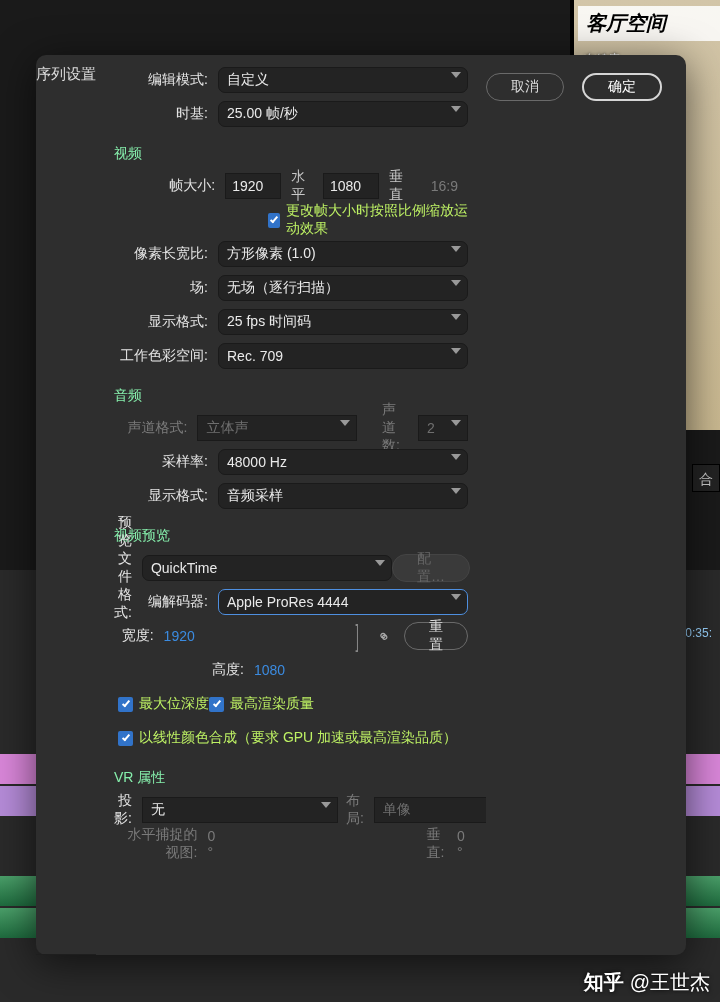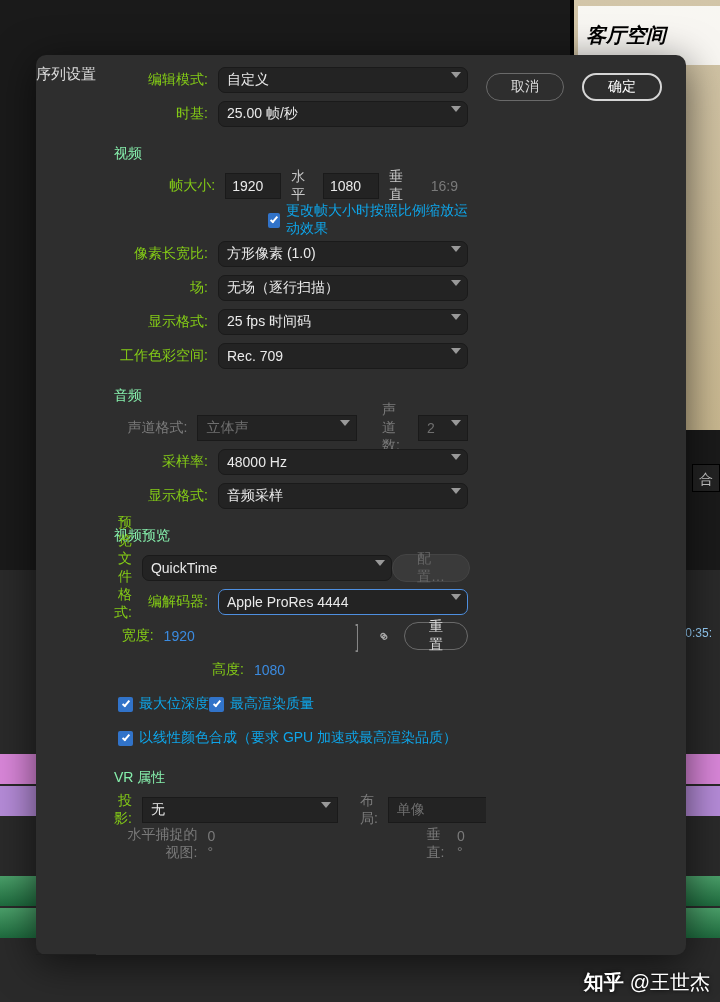--- a/index.html
+++ b/index.html
@@ -1,56 +1,56 @@
 <!DOCTYPE html>
 <html><head>
 <meta charset="utf-8">
 <style>
   * { box-sizing: border-box; margin: 0; padding: 0; }
   html, body { width: 720px; height: 1002px; overflow: hidden; font-family: "Microsoft YaHei", "PingFang SC", sans-serif; }
   body { background: #1a1a1a; position: relative; color: #e0e0e0; font-size: 14px; }
 
   .bg-thumb { position: absolute; top: 0; right: 0; width: 150px; height: 430px; background: linear-gradient(#d2c5a8,#c9b890); border-left: 4px solid #000; display: flex; flex-direction: column; }
-  .bg-thumb .banner { background: rgba(255,255,255,0.85); color: #000; font-size: 20px; font-style: italic; font-weight: 700; padding: 16px 8px; margin: 6px 0 8px 4px; }
+  .bg-thumb .banner { background: rgba(255,255,255,0.85); color: #000; font-size: 20px; font-style: italic; font-weight: 700; padding: 4px 8px; margin: 6px 0 8px 4px; }
   .bg-thumb .sub { color: #fff; font-size: 12px; margin: 2px 0 0 8px; font-style: italic; text-shadow: 0 0 3px #000; }
   .side-tab { position: absolute; right: 0; top: 464px; width: 28px; height: 28px; background: #232323; color: #ccc; text-align: center; line-height: 28px; font-size: 14px; border: 1px solid #000; }
 
   .timeline { position: absolute; left: 0; right: 0; top: 570px; bottom: 0; background: #2a2a2a; }
   .tc { position: absolute; right: 8px; top: 56px; font-size: 12px; color: #9bd4ff; }
   .track { position: absolute; left: 0; right: 0; height: 30px; }
   .track.pink   { top: 184px; background: #d986d9; }
   .track.purple { top: 216px; background: #b58bd8; }
   .track.green1 { top: 306px; background: linear-gradient(#4ba06a,#1e6b3e); }
   .track.green2 { top: 338px; background: linear-gradient(#4ba06a,#1e6b3e); }
 
   .modal { position: absolute; left: 36px; top: 55px; width: 650px; height: 900px; background: #2e2e2e; border-radius: 10px; box-shadow: 0 8px 40px rgba(0,0,0,.6); display: flex; flex-direction: row; }
   .modal-title { text-align: center; padding: 10px 0; color: #ddd; font-size: 15px; border-bottom: 1px solid #1e1e1e; }
   .modal-body { flex: 1; overflow: hidden; padding: 8px 18px 0 18px; }
 
   .row { display: flex; align-items: center; height: 34px; }
-  .lab { width: 140px; text-align: right; color: #84cc16; padding-right: 10px; font-size: 14px; }
+  .lab { width: 140px; text-align: right; color: #e5e5e5; padding-right: 10px; font-size: 14px; }
   .lab.dim { color: #7a7a7a; }
 
   .select { position: relative; flex: 0 0 250px; height: 26px; background: #232323; border: 1px solid #1a1a1a; color: #eaeaea; display: flex; align-items: center; padding: 0 8px; }
   .select.short { flex-basis: 160px; }
   .select.wide { flex-basis: 250px; border-radius: 7px; }
   .select .chev { position: absolute; right: 6px; top: 4px; }
   .select.dim { color: #6f6f6f; }
   .select.hl { border: 1px solid #4e8fe0; }
 
   .chev { display: inline-block; width: 0; height: 0; border-left: 5px solid transparent; border-right: 5px solid transparent; border-top: 6px solid #999; }
 
   .txt { flex: 0 0 56px; height: 26px; background: #232323; border: 1px solid #1a1a1a; color: #eaeaea; padding: 0 6px; display: flex; align-items: center; }
 
   .aux { color: #c8c8c8; margin: 0 10px; }
   .dim { color: #7a7a7a; }
 
   .section { color: #86efac; margin: 14px 0 6px 0; font-size: 14px; }
 
-  .checkbox { display: inline-flex; align-items: center; gap: 6px; color: #0ea5e9; cursor: pointer; }
+  .checkbox { display: inline-flex; align-items: center; gap: 6px; color: #bef264; cursor: pointer; }
   .checkbox .box { width: 15px; height: 15px; background: #3173c9; border-radius: 2px; display: flex; align-items: center; justify-content: center; }
   .checkbox .box .tick { width: 8px; height: 4px; border-left: 2px solid #fff; border-bottom: 2px solid #fff; transform: rotate(-50deg); margin-top: -3px; }
 
   .linkval { color: #3b8be0; }
 
   .btn { height: 28px; padding: 0 24px; border-radius: 14px; border: 1px solid #6a6a6a; background: transparent; color: #ddd; display: inline-flex; align-items: center; justify-content: center; cursor: pointer; font-size: 14px; }
   .btn.disabled { color: #666; border-color: #444; background: #3a3a3a; }
   .btn.primary { border: 2px solid #d6d6d6; color: #fff; font-weight: 500; }
 
   .modal-footer { display: flex; justify-content: flex-end; gap: 18px; padding: 18px 24px 24px 0; }
@@ -232,21 +232,21 @@
       </label>
     </div>
 
     <div class="section">VR 属性</div>
     <div class="row">
       <div class="lab">投影:</div>
       <div class="select" style="flex-basis:196px">
         <span>无</span>
         <span class="chev"></span>
       </div>
-      <div class="aux dim" style="margin-left:22px">布局:</div>
+      <div class="aux dim" style="margin-left:8px">布局:</div>
       <div class="select dim" style="flex-basis:196px">
         <span>单像</span>
         <span class="chev"></span>
       </div>
     </div>
     <div class="row">
       <div class="lab dim">水平捕捉的视图:</div>
       <div class="dim">0 °</div>
       <div style="flex:0 0 198px"></div>
       <div class="aux dim">垂直:</div>

